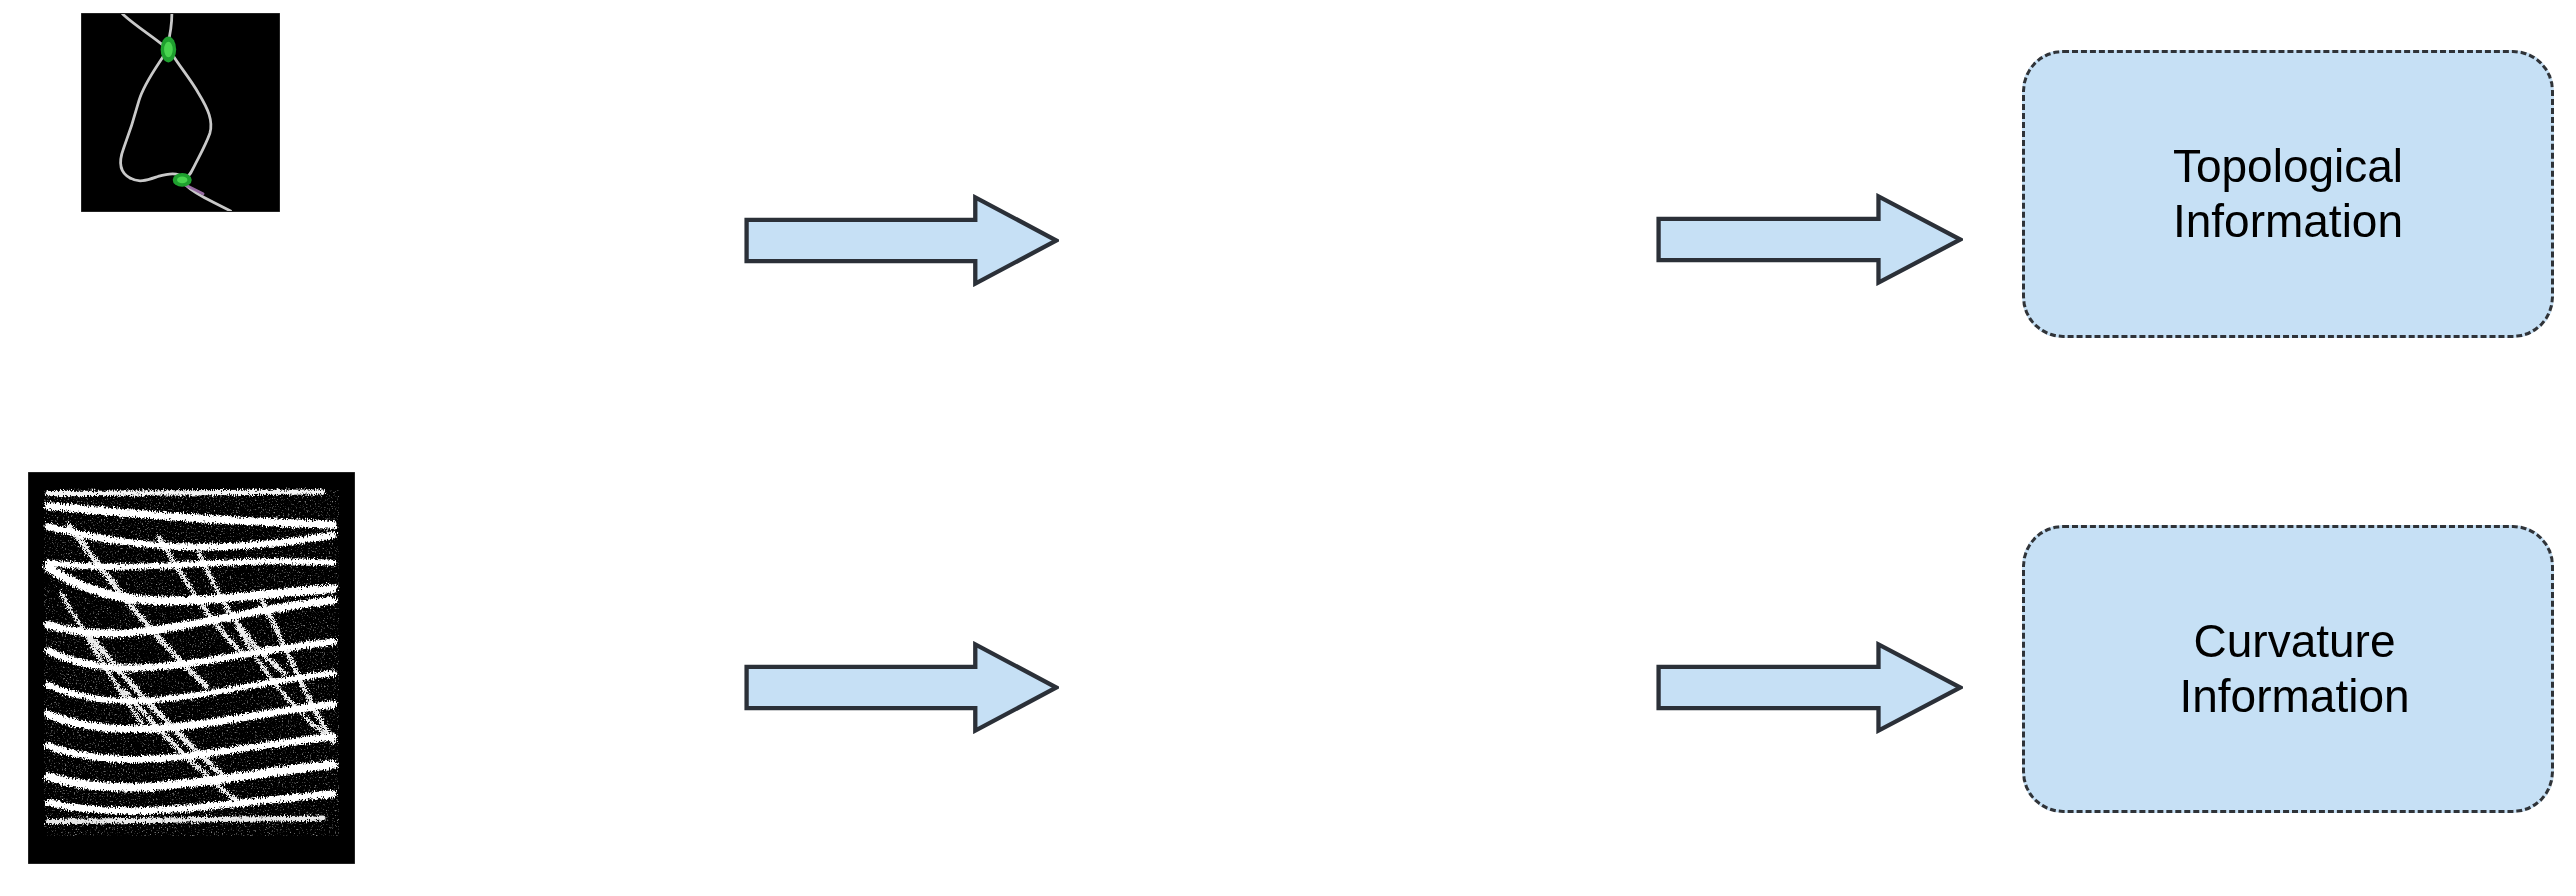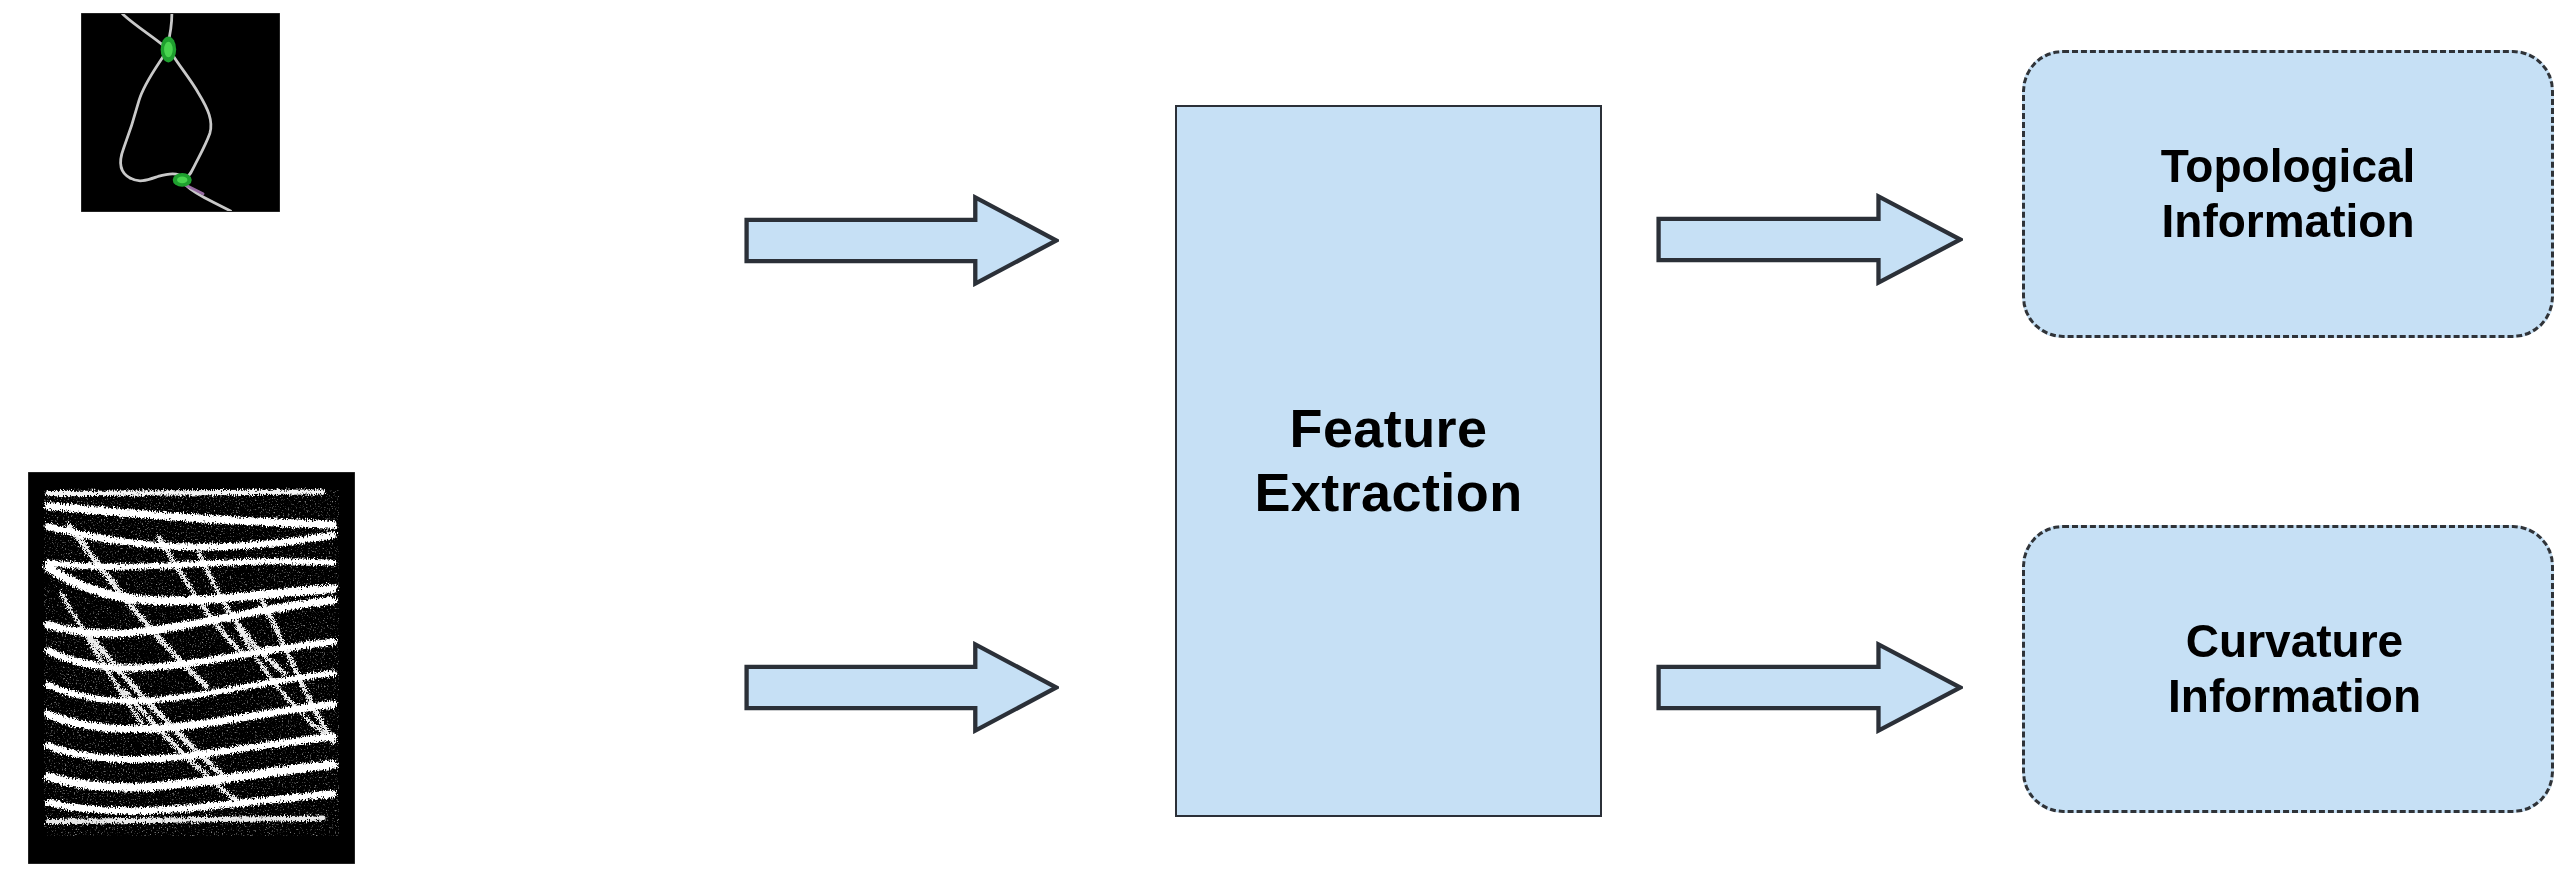--- a/index.html
+++ b/index.html
@@ -83,21 +83,21 @@
   }
   #curvature-information-box {
     left: 2022px;
     top: 525px;
     width: 532px;
     height: 288px;
     padding-left: 13px;
   }
   .output-label {
     font-size: 46px;
-    font-weight: bold;
+    font-weight: normal;
     color: #000000;
     text-align: center;
     line-height: 1.2;
   }
 
   
   .block-arrow {
     position: absolute;
     height: 93px;
   }
@@ -198,26 +198,20 @@
       <polygon points="3,30 268,30 268,4 362,54 268,104 268,78 3,78" fill="#c6e0f5" stroke="#2b3038" stroke-width="5" stroke-linejoin="miter"></polygon>
     </svg>
   </div>
 
   <div class="block-arrow" id="arrow-bottom-input-to-feature">
     <svg viewBox="0 0 365 108" preserveAspectRatio="none" aria-hidden="true">
       <polygon points="3,30 268,30 268,4 362,54 268,104 268,78 3,78" fill="#c6e0f5" stroke="#2b3038" stroke-width="5" stroke-linejoin="miter"></polygon>
     </svg>
   </div>
 
-  <div id="feature-extraction-box">
-    <div class="box-label">
-      <div>Feature</div>
-      <div>Extraction</div>
-    </div>
-  </div>
 
   <div class="block-arrow" id="arrow-feature-to-topological">
     <svg viewBox="0 0 356 108" preserveAspectRatio="none" aria-hidden="true">
       <polygon points="3,30 258,30 258,4 353,54 258,104 258,78 3,78" fill="#c6e0f5" stroke="#2b3038" stroke-width="5" stroke-linejoin="miter"></polygon>
     </svg>
   </div>
 
   <div class="block-arrow" id="arrow-feature-to-curvature">
     <svg viewBox="0 0 356 108" preserveAspectRatio="none" aria-hidden="true">
       <polygon points="3,30 258,30 258,4 353,54 258,104 258,78 3,78" fill="#c6e0f5" stroke="#2b3038" stroke-width="5" stroke-linejoin="miter"></polygon>

